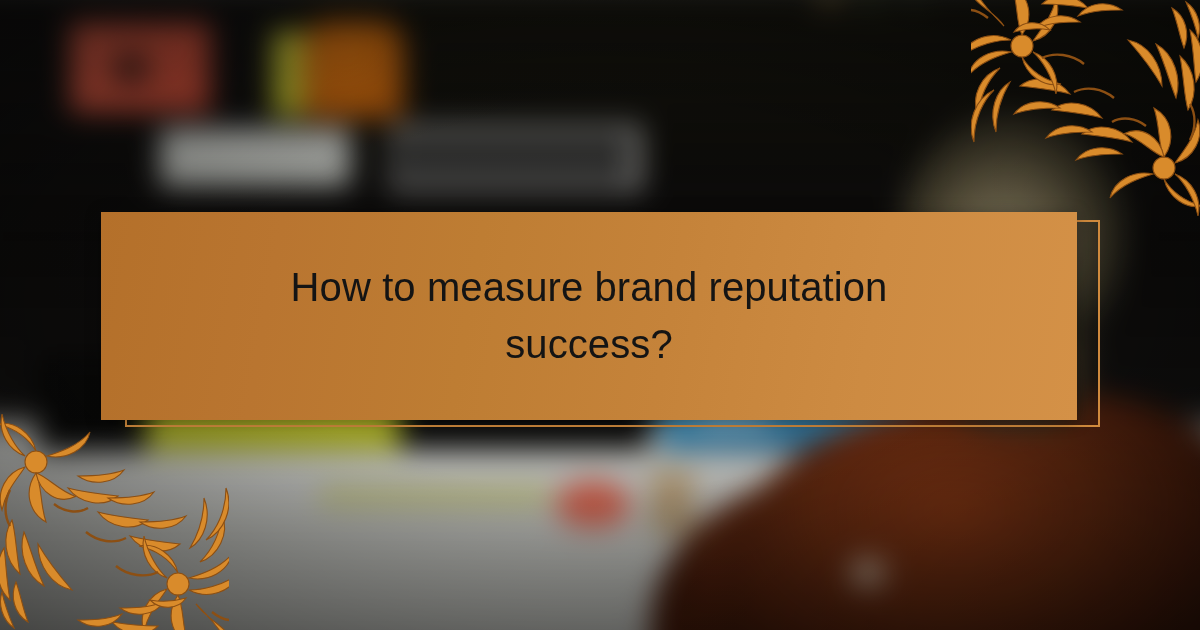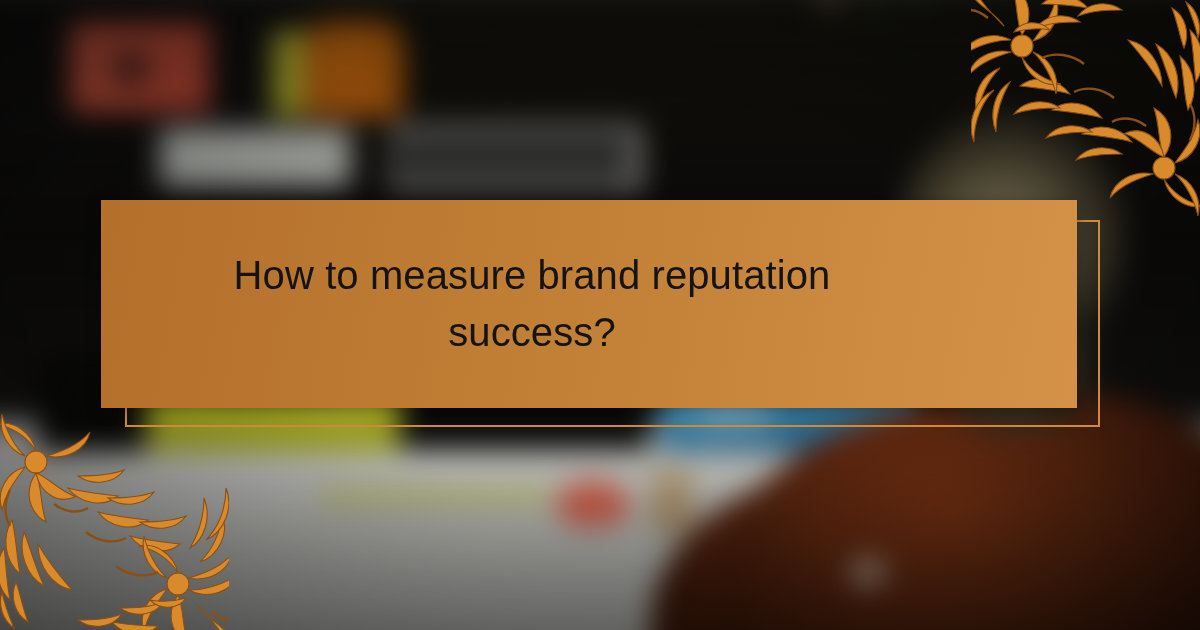--- a/index.html
+++ b/index.html
@@ -162,28 +162,28 @@
     position:absolute;
     left:125px; top:220px; width:975px; height:207px;
     border:2px solid #d08a3d;
     box-sizing:border-box;
     pointer-events:none;
   }
 
   
   .title-banner {
     position:absolute;
-    left:101px; top:200px; width:976px; height:208px;
+    left:101px; top:212px; width:976px; height:208px;
     background: linear-gradient(100deg,
                 #b4702a 0%, #b97530 18%, #be7d33 38%,
                 #c5833a 58%, #cd8b42 78%, #d49147 100%);
     box-shadow: 0 2px 14px rgba(0,0,0,.35);
     display:flex;
     align-items:center;
-    justify-content:flex-start;
+    justify-content:center;
     box-sizing:border-box;
     padding: 0 91px;
   }
   .title-text {
     margin:0;
     font-family:"Liberation Sans", sans-serif;
     font-size:40px;
     font-weight:400;
     line-height:1.42;
     color:#141414;

